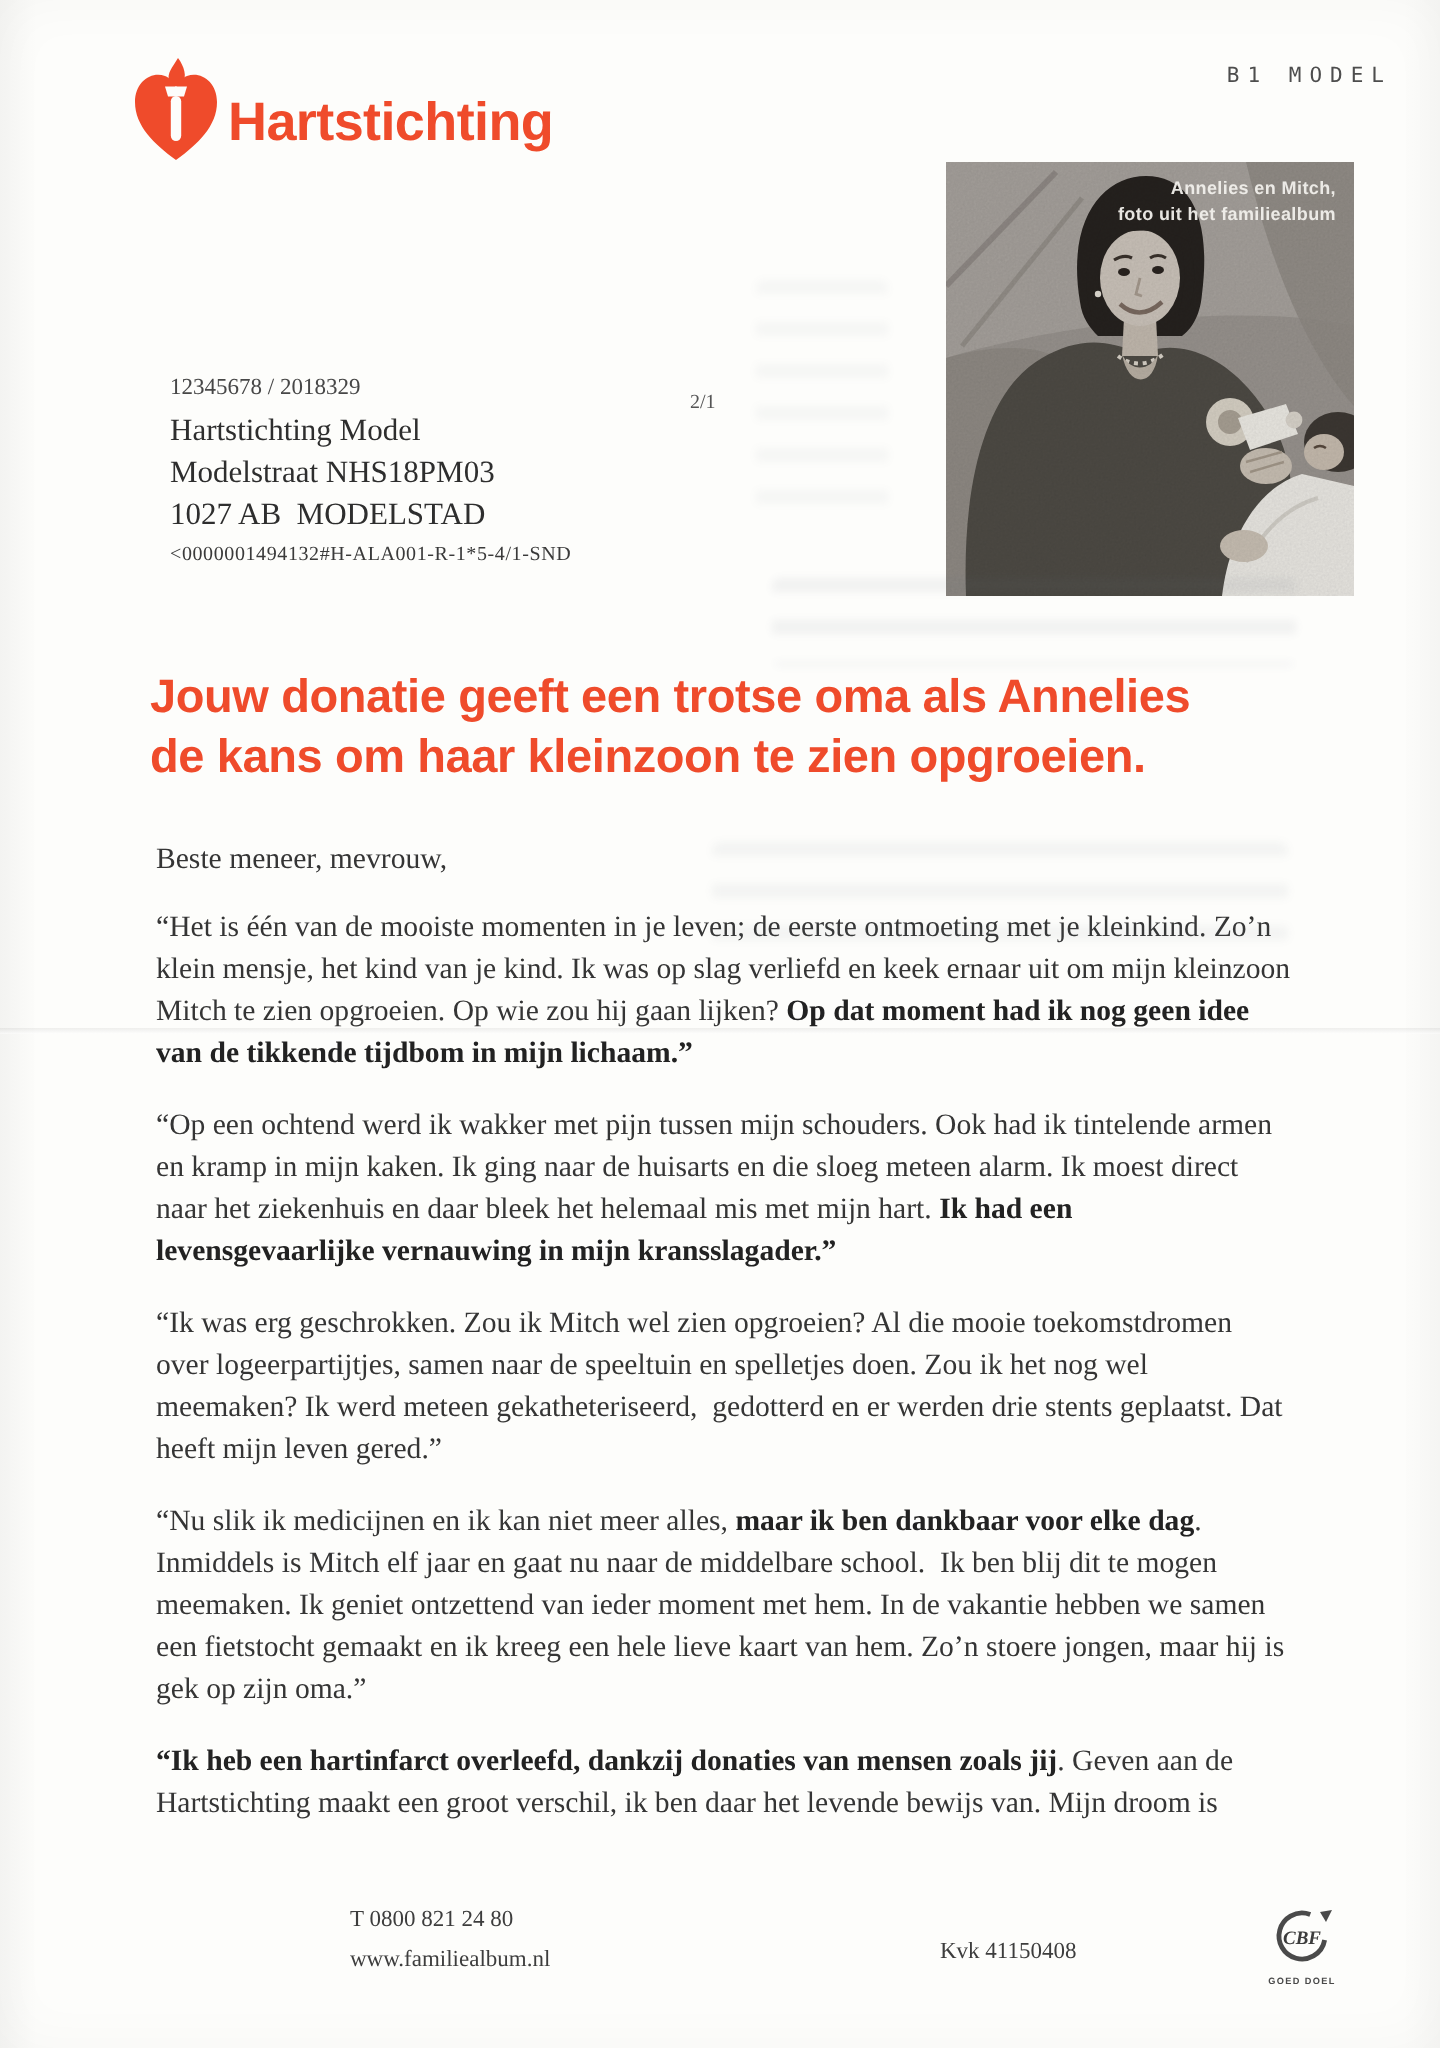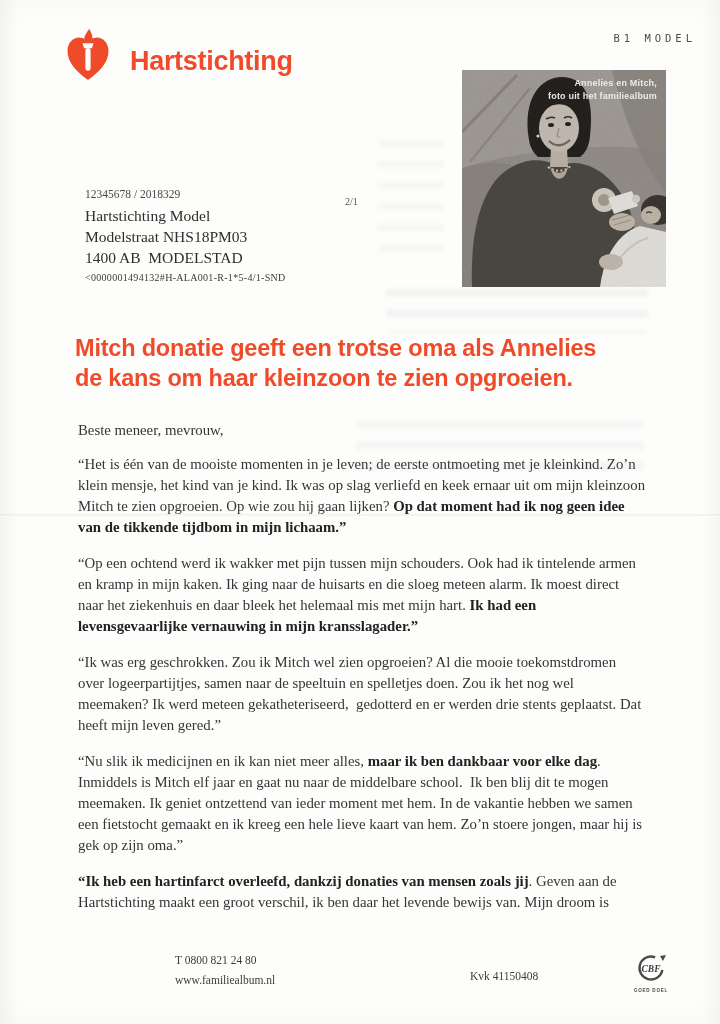--- a/index.html
+++ b/index.html
@@ -3,34 +3,34 @@
 <meta charset="utf-8">
 <style>
   html,body { margin:0; padding:0; background:#e8e8e6; }
   .page {
     position:relative; width:720px; height:1024px; overflow:hidden;
     background: linear-gradient(90deg, #f6f6f4 0px, #fdfdfb 18px, #fdfdfb 702px, #f8f8f6 720px);
     box-shadow: inset 0 0 30px rgba(0,0,0,.03);
     font-family:"Liberation Serif","DejaVu Serif",serif;
   }
   
-  .brand { position:absolute; left:62px; top:28px; display:flex; align-items:center; gap:16px; }
+  .brand { position:absolute; left:62px; top:28px; display:flex; align-items:center; gap:0; }
   .brand svg { display:block; }
   .wordmark {
     font-family:"Liberation Sans","DejaVu Sans",sans-serif;
     font-weight:bold; font-size:27px; letter-spacing:-0.3px; color:#EF4B2B;
     padding-top:10px;
   }
   .corner-label {
     position:absolute; right:24px; top:32px;
     font-family:"DejaVu Sans Mono","Liberation Mono",monospace;
     font-size:10.5px; letter-spacing:4px; color:#4d4d4d;
   }
   
-  .photo { position:absolute; left:452px; top:70px; width:204px; height:177px; margin:0;padding-left:10px; }
+  .photo { position:absolute; left:452px; top:70px; width:204px; height:177px; margin:11px;padding-left:10px; }
   .photo svg { display:block; width:204px; height:217px; }
   .photo-caption {
     position:absolute; top:7px; right:9px; text-align:right;
     font-family:"Liberation Sans","DejaVu Sans",sans-serif;
     font-size:9px; font-weight:bold; line-height:12.5px; color:#f2f0ec; opacity:.95;
     letter-spacing:.2px;
   }
   
   .address { position:absolute; left:85px; top:188px; color:#363636; }
   .addr-ref { font-size:11.5px; color:#474747; margin-bottom:5px; }
@@ -136,27 +136,27 @@
     <figcaption class="photo-caption">
       <span>Annelies en Mitch,</span><br>
       <span>foto uit het familiealbum</span>
     </figcaption>
   </figure>
 
   <div class="address">
     <div class="addr-ref">12345678 / 2018329</div>
     <div class="addr-line">Hartstichting Model</div>
     <div class="addr-line">Modelstraat NHS18PM03</div>
-    <div class="addr-line">1400 AB  MODELSTAD</div>
+    <div class="addr-line">1027 AB  MODELSTAD</div>
     <div class="addr-routing">&lt;0000001494132#H-ALA001-R-1*5-4/1-SND</div>
   </div>
   <div class="page-indicator">2/1</div>
 
   <h1 class="headline">
-    <span>Mitch donatie geeft een trotse oma als Annelies</span>
+    <span>Jouw donatie geeft een trotse oma als Annelies</span>
     <span>de kans om haar kleinzoon te zien opgroeien.</span>
   </h1>
 
   <div class="letter">
     <p class="salutation">Beste meneer, mevrouw,</p>
     <div id="letter-paragraphs">
         <p><span>“Het is één van de mooiste momenten in je leven; de eerste ontmoeting met je kleinkind. Zo’n klein mensje, het kind van je kind. Ik was op slag verliefd en keek ernaar uit om mijn kleinzoon Mitch te zien opgroeien. Op wie zou hij gaan lijken? </span><b>Op dat moment had ik nog geen idee van de tikkende tijdbom in mijn lichaam.”</b></p>
         <p><span>“Op een ochtend werd ik wakker met pijn tussen mijn schouders. Ook had ik tintelende armen en kramp in mijn kaken. Ik ging naar de huisarts en die sloeg meteen alarm. Ik moest direct naar het ziekenhuis en daar bleek het helemaal mis met mijn hart. </span><b>Ik had een levensgevaarlijke vernauwing in mijn kransslagader.”</b></p>
         <p><span>“Ik was erg geschrokken. Zou ik Mitch wel zien opgroeien? Al die mooie toekomstdromen over logeerpartijtjes, samen naar de speeltuin en spelletjes doen. Zou ik het nog wel meemaken? Ik werd meteen gekatheteriseerd,  gedotterd en er werden drie stents geplaatst. Dat heeft mijn leven gered.”</span></p>
         <p><span>“Nu slik ik medicijnen en ik kan niet meer alles, </span><b>maar ik ben dankbaar voor elke dag</b><span>. Inmiddels is Mitch elf jaar en gaat nu naar de middelbare school.  Ik ben blij dit te mogen meemaken. Ik geniet ontzettend van ieder moment met hem. In de vakantie hebben we samen een fietstocht gemaakt en ik kreeg een hele lieve kaart van hem. Zo’n stoere jongen, maar hij is  gek op zijn oma.”</span></p>

